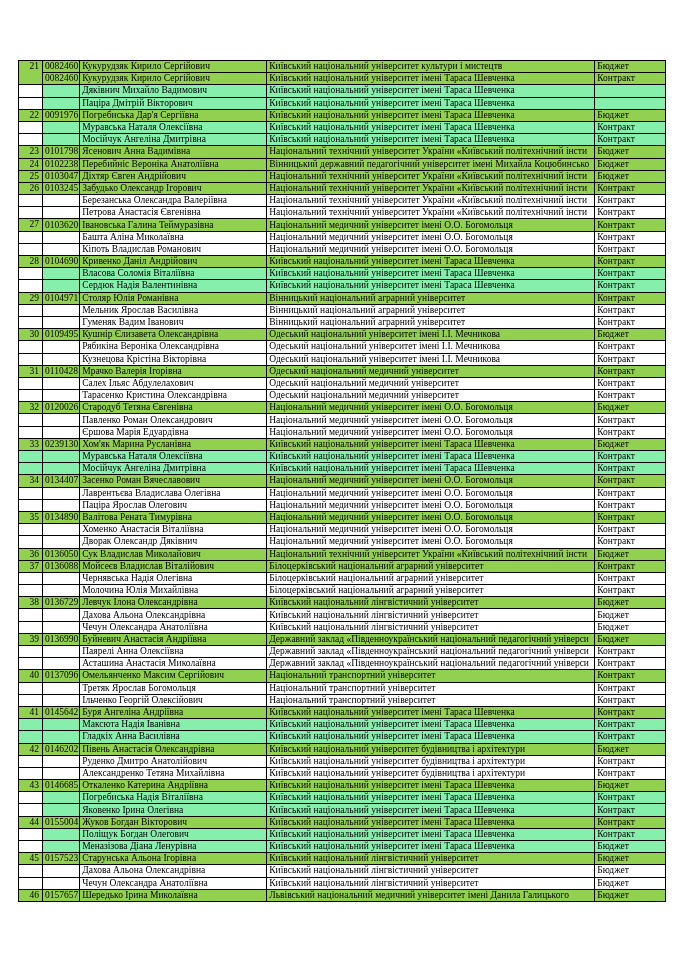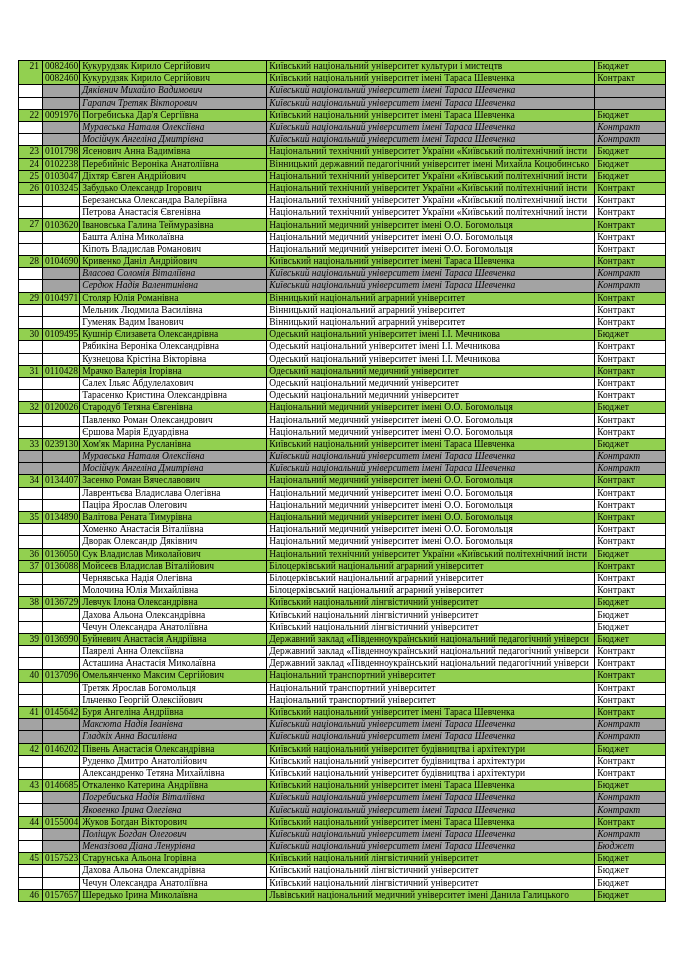--- a/index.html
+++ b/index.html
@@ -11,21 +11,21 @@
   table{border-collapse:collapse;table-layout:fixed;padding-left:37px;}
   td{
     border:1px solid #000;
     font-size:9.5px;line-height:11px;height:11.2px;
     padding:0 1px 0 2px;
     overflow:hidden;white-space:nowrap;
     vertical-align:middle;
   }
   td.col-num{text-align:right;padding-right:3px;vertical-align:top;}
   .bg-green{background:#92d050;}
-  .bg-blue{background:#a3a3a3;font-style:italic;}
+  .bg-blue{background:#86efac;}
   .bg-white{background:#ffffff;}
 </style>
 </head>
 <body>
 
 <div class="sheet">
   <table>
     <colgroup>
       <col style="width:24px">
       <col style="width:36px">
@@ -50,21 +50,21 @@
         <tr>
           <td class="col-num bg-white"></td>
           <td class="bg-blue"></td>
           <td class="bg-blue">Дяківнич Михайло Вадимович</td>
           <td class="bg-blue">Київський національний університет імені Тараса Шевченка</td>
           <td class="bg-blue"></td>
         </tr>
         <tr>
           <td class="col-num bg-white"></td>
           <td class="bg-blue"></td>
-          <td class="bg-blue">Гарапач Третяк Вікторович</td>
+          <td class="bg-blue">Паціра Дмітрій Вікторович</td>
           <td class="bg-blue">Київський національний університет імені Тараса Шевченка</td>
           <td class="bg-blue"></td>
         </tr>
         <tr>
           <td class="col-num bg-green">22</td>
           <td class="bg-green">0091976</td>
           <td class="bg-green">Погребиська Дар'я Сергіївна</td>
           <td class="bg-green">Київський національний університет імені Тараса Шевченка</td>
           <td class="bg-green">Бюджет</td>
         </tr>
@@ -169,21 +169,21 @@
         <tr>
           <td class="col-num bg-green">29</td>
           <td class="bg-green">0104971</td>
           <td class="bg-green">Столяр Юлія Романівна</td>
           <td class="bg-green">Вінницький національний аграрний університет</td>
           <td class="bg-green">Контракт</td>
         </tr>
         <tr>
           <td class="col-num bg-white"></td>
           <td class="bg-white"></td>
-          <td class="bg-white">Мельник Людмила Василівна</td>
+          <td class="bg-white">Мельник Ярослав Василівна</td>
           <td class="bg-white">Вінницький національний аграрний університет</td>
           <td class="bg-white">Контракт</td>
         </tr>
         <tr>
           <td class="col-num bg-white"></td>
           <td class="bg-white"></td>
           <td class="bg-white">Гуменяк Вадим Іванович</td>
           <td class="bg-white">Вінницький національний аграрний університет</td>
           <td class="bg-white">Контракт</td>
         </tr>

